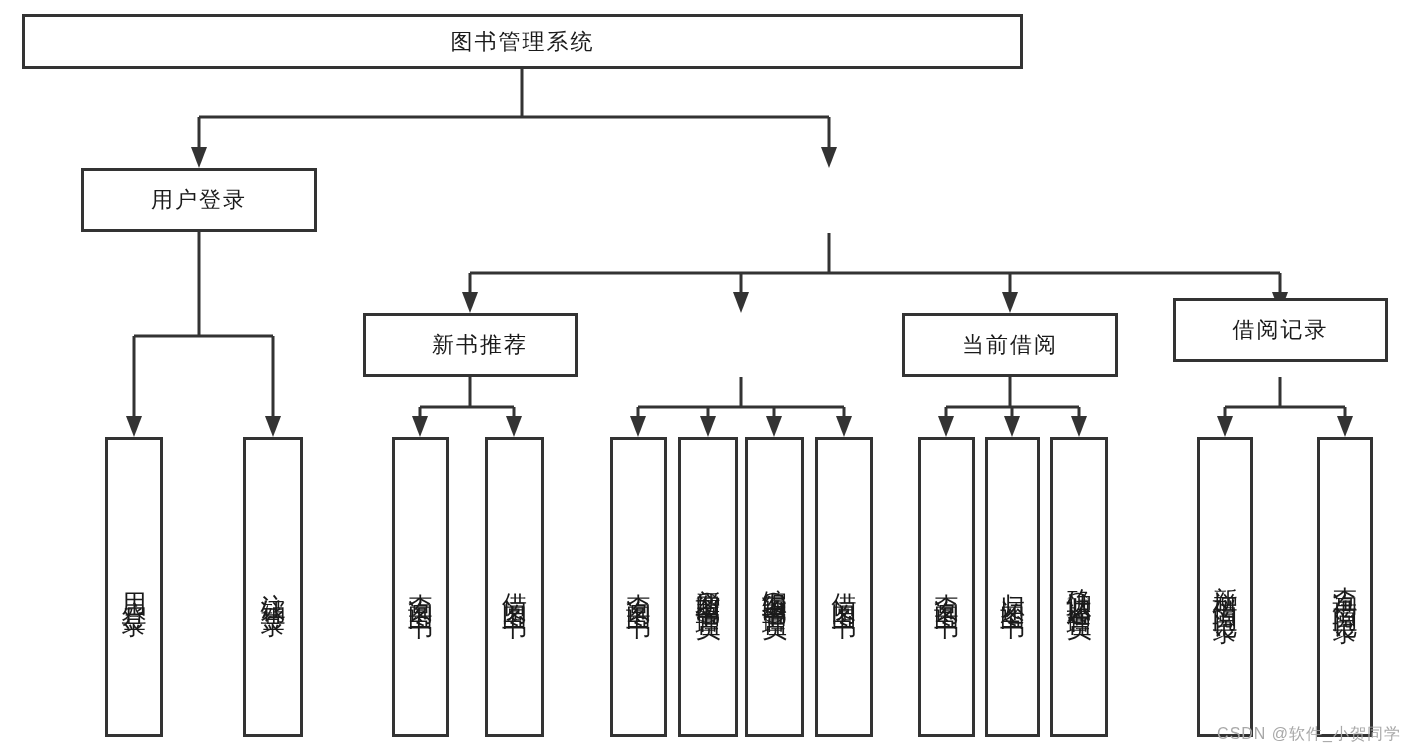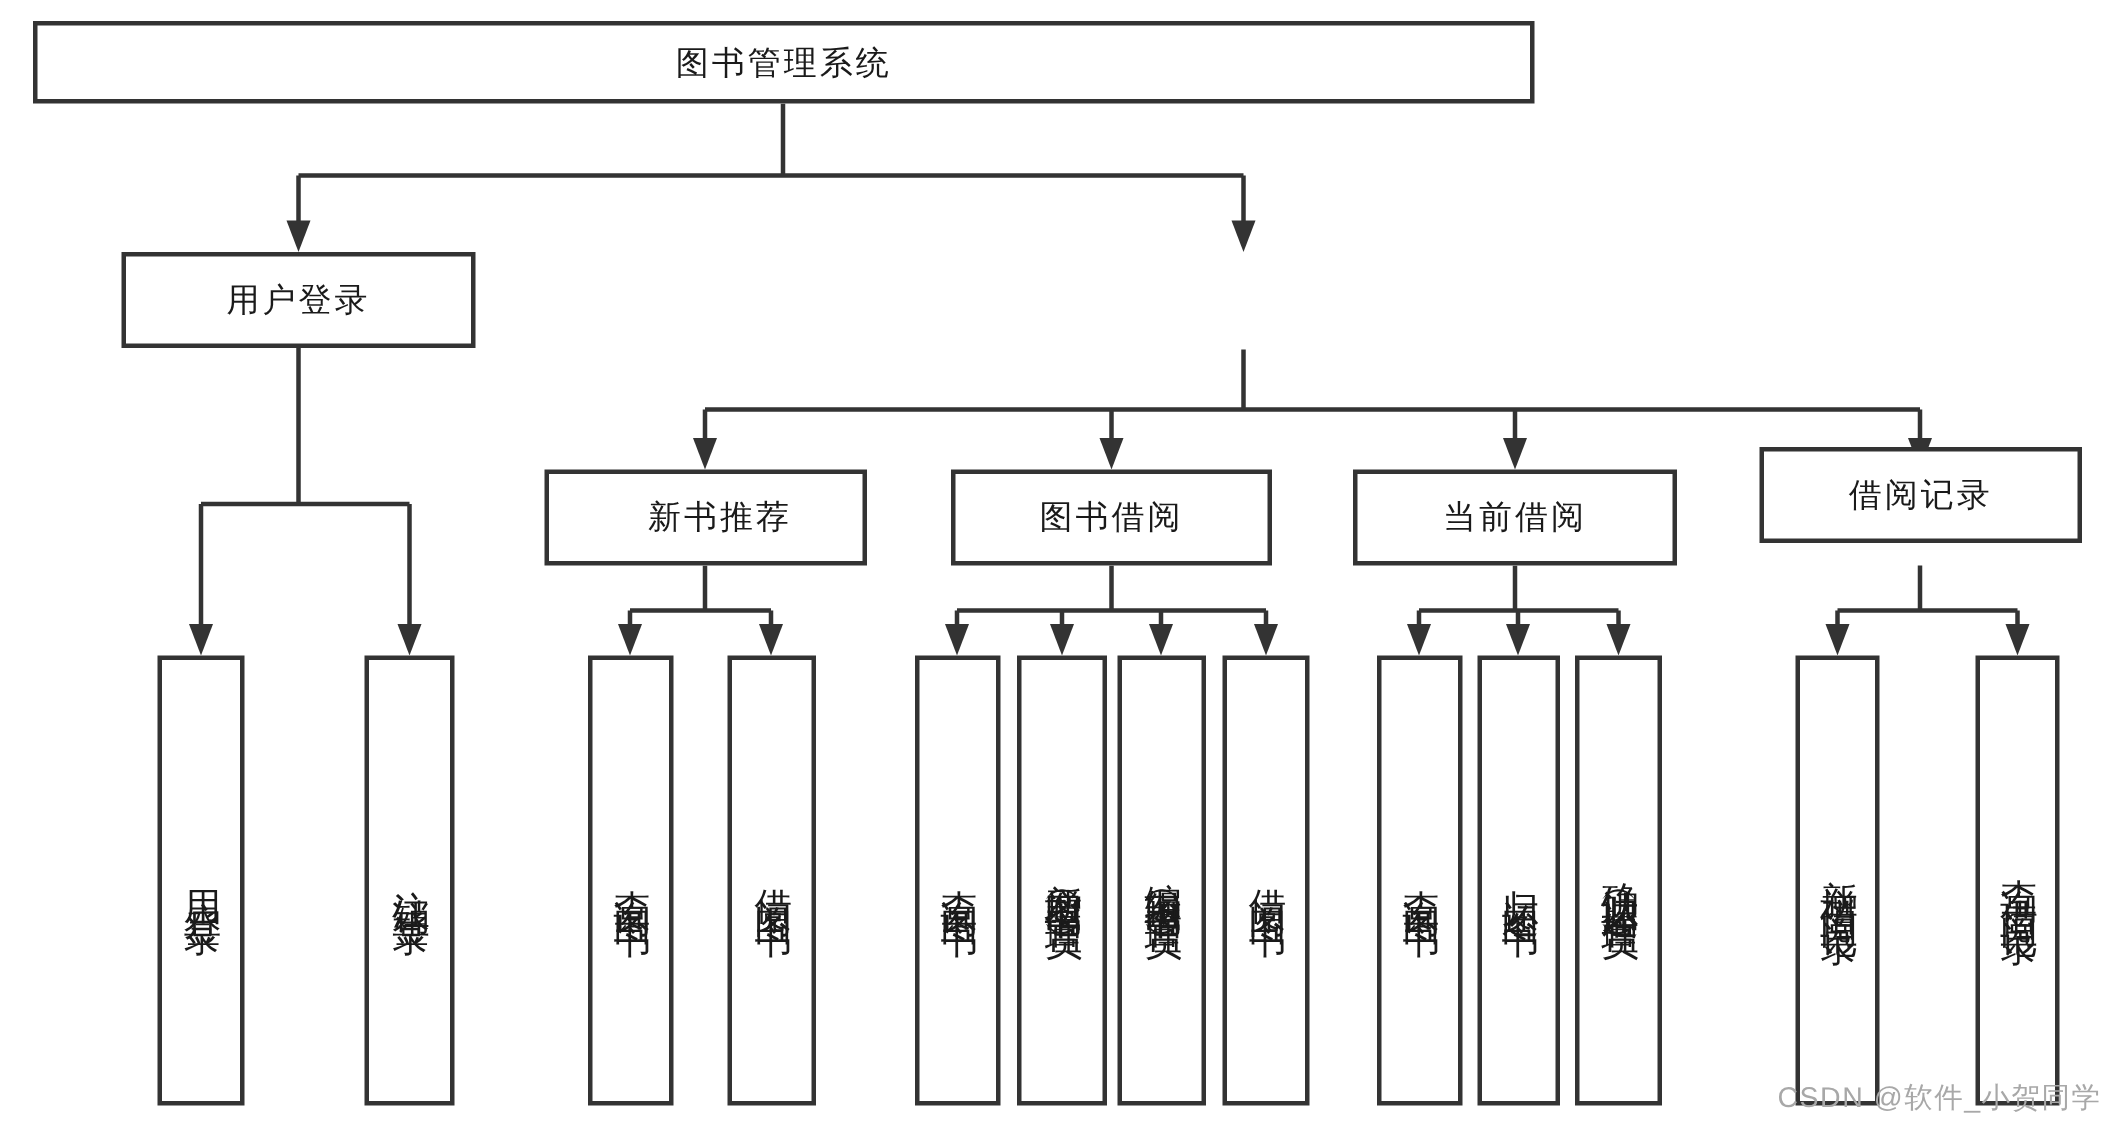--- a/index.html
+++ b/index.html
@@ -75,21 +75,21 @@
   .lf9  { left: 918px;  top: 437px; width: 57px; height: 300px; }
   .lf10 { left: 985px;  top: 437px; width: 55px; height: 300px; }
   .lf11 { left: 1050px; top: 437px; width: 58px; height: 300px; }
   .lf12 { left: 1197px; top: 437px; width: 56px; height: 300px; }
   .lf13 { left: 1317px; top: 437px; width: 56px; height: 300px; }
   .lf6 .vtext, .lf7 .vtext, .lf11 .vtext { letter-spacing: 4px; }
   #watermark {
     position: absolute;
     right: 4px;
     bottom: 2px;
-    font-size: 19px;
+    font-size: 16px;
     color: #a8a8a8;
     letter-spacing: 1px;
     z-index: 5;
   }
 </style>
 </head>
 <body>
 
 <div id="canvas">
 
@@ -137,23 +137,20 @@
     <span>图书管理系统</span>
   </div>
 
   <div class="hbox n-login">
     <span>用户登录</span>
   </div>
 
   <div class="hbox n-newrec">
     <span>新书推荐</span>
   </div>
-  <div class="hbox n-borrow">
-    <span>图书借阅</span>
-  </div>
   <div class="hbox n-current">
     <span>当前借阅</span>
   </div>
   <div class="hbox n-records">
     <span>借阅记录</span>
   </div>
 
   <div class="leaf lf1">
     <span class="vtext">用户登录</span>
   </div>

